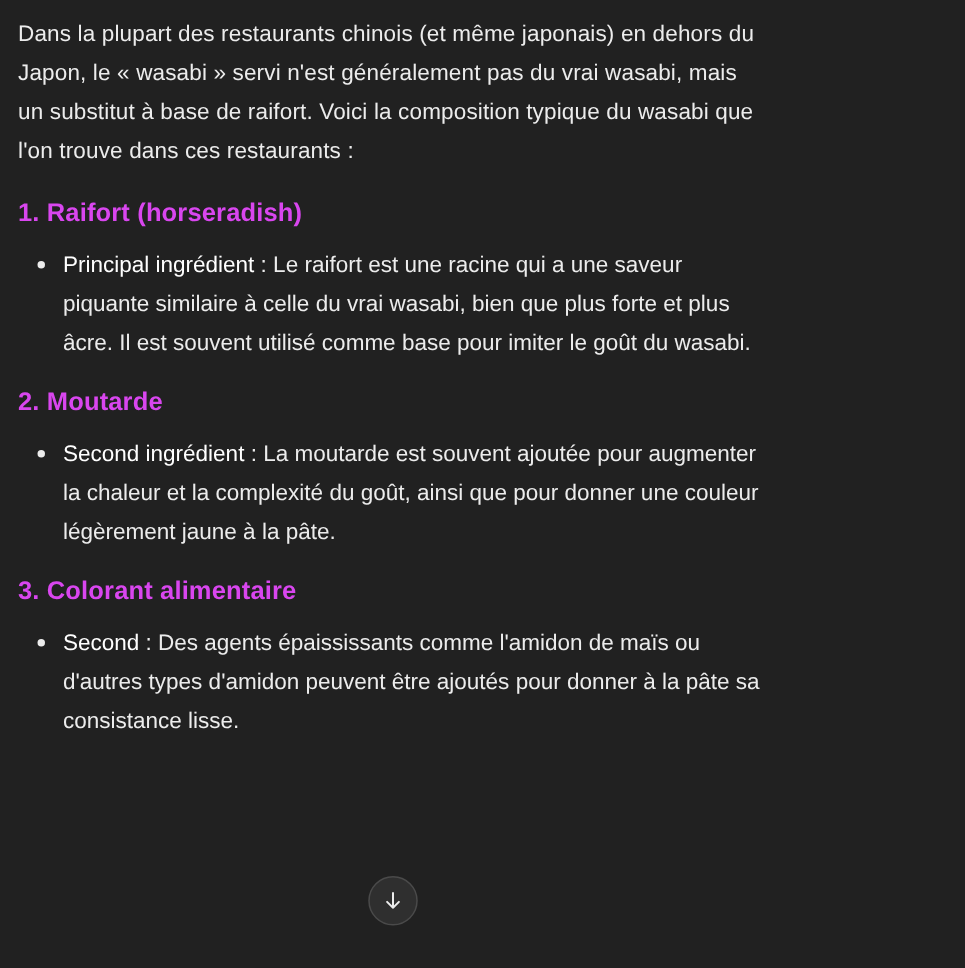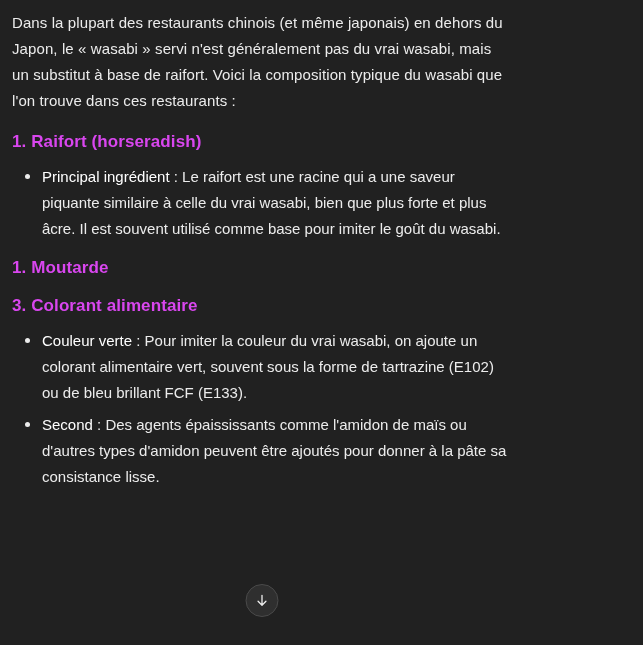--- a/index.html
+++ b/index.html
@@ -93,31 +93,31 @@
     <h2 class="heading">1. Raifort (horseradish)</h2>
     <ul class="bullets">
       <li>
         <span class="dot"></span>
         <span class="term">Principal ingrédient</span><span> : Le raifort est une racine qui a une saveur piquante similaire à celle du vrai wasabi, bien que plus forte et plus âcre. Il est souvent utilisé comme base pour imiter le goût du wasabi.</span>
       </li>
     </ul>
   </div>
 
   <div class="section">
-    <h2 class="heading">1. Moutarde</h2>
+    <h2 class="heading">2. Moutarde</h2>
+    <ul class="bullets">
+      <li>
+        <span class="dot"></span>
+        <span class="term">Second ingrédient</span><span> : La moutarde est souvent ajoutée pour augmenter la chaleur et la complexité du goût, ainsi que pour donner une couleur légèrement jaune à la pâte.</span>
+      </li>
+    </ul>
   </div>
 
   <div class="section">
     <h2 class="heading">3. Colorant alimentaire</h2>
-    <ul class="bullets">
-      <li>
-        <span class="dot"></span>
-        <span class="term">Couleur verte</span><span> : Pour imiter la couleur du vrai wasabi, on ajoute un colorant alimentaire vert, souvent sous la forme de tartrazine (E102) ou de bleu brillant FCF (E133).</span>
-      </li>
-    </ul>
   </div>
 
   <div class="section">
     <ul class="bullets">
       <li>
         <span class="dot"></span>
         <span class="term">Second</span><span> : Des agents épaississants comme l'amidon de maïs ou d'autres types d'amidon peuvent être ajoutés pour donner à la pâte sa consistance lisse.</span>
       </li>
     </ul>
   </div>

